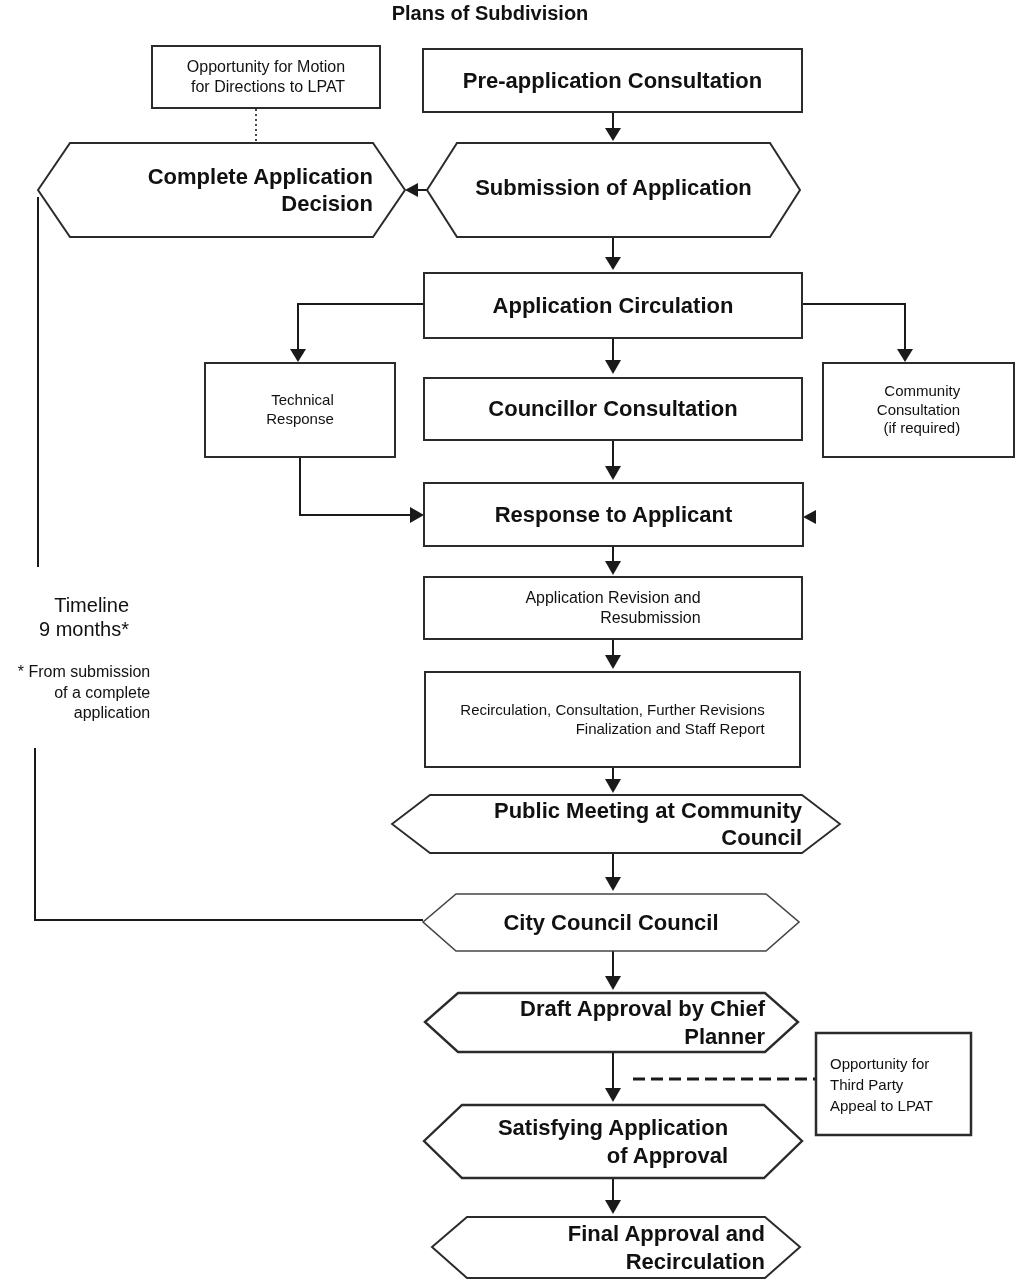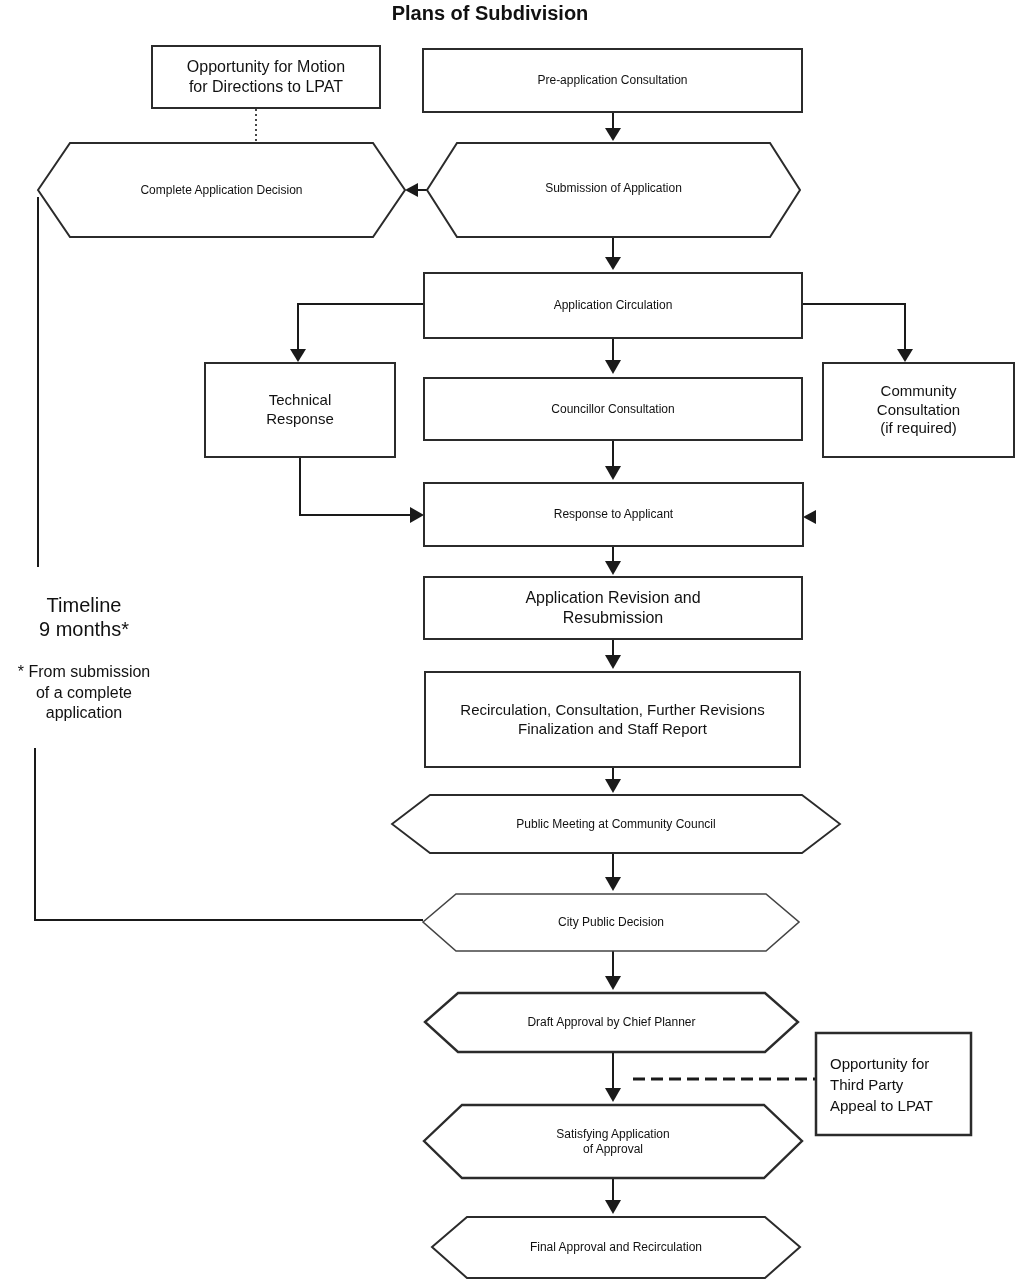--- a/index.html
+++ b/index.html
@@ -11,35 +11,35 @@
     font-family: "Liberation Sans", "DejaVu Sans", sans-serif;
     color: #111111;
     overflow: hidden;
   }
   #shapes { position: absolute; left: 0; top: 0; }
   .label {
     position: absolute;
     display: flex;
     align-items: center;
     justify-content: center;
-    text-align: center;
+    text-align: right;
     white-space: pre-line;
     color: #111111;
     line-height: 1.25;
     pointer-events: none;
   }
   .label.left {
     justify-content: flex-start;
     text-align: left;
   }
   .title {
     font-weight: bold;
     font-size: 20px;
   }
-  .fs18 { font-size: 12px; }
+  .fs18 { font-size: 22px; font-weight: bold; }
   .fs16 { font-size: 16px; }
   .fs15 { font-size: 15px; }
   .timeline-heading { font-size: 20px; line-height: 1.2; }
   .timeline-note { font-size: 16px; line-height: 1.3; }
 </style>
 </head>
 <body>
 
 <div id="stage">
 
@@ -144,21 +144,21 @@
   <div class="label fs18" style="left:424px; top:483px; width:379px; height:63px;">Response to Applicant</div>
 
   <div class="label fs16" style="left:424px; top:577px; width:378px; height:62px;border-radius:27px;">Application Revision and
 Resubmission</div>
 
   <div class="label fs15" style="left:425px; top:672px; width:375px; height:95px;">Recirculation, Consultation, Further Revisions
 Finalization and Staff Report</div>
 
   <div class="label fs18" style="left:430px; top:795px; width:372px; height:58px;">Public Meeting at Community Council</div>
 
-  <div class="label fs18" style="left:456px; top:894px; width:310px; height:57px;">City Public Decision</div>
+  <div class="label fs18" style="left:456px; top:894px; width:310px; height:57px;">City Council Council</div>
 
   <div class="label fs18" style="left:458px; top:993px; width:307px; height:59px;">Draft Approval by Chief Planner</div>
 
   <div class="label fs15 left" style="left:830px; top:1033px; width:135px; height:102px; line-height:1.4;">Opportunity for
 Third Party
 Appeal to LPAT</div>
 
   <div class="label fs18" style="left:462px; top:1105px; width:302px; height:73px;">Satisfying Application
 of Approval</div>
 

